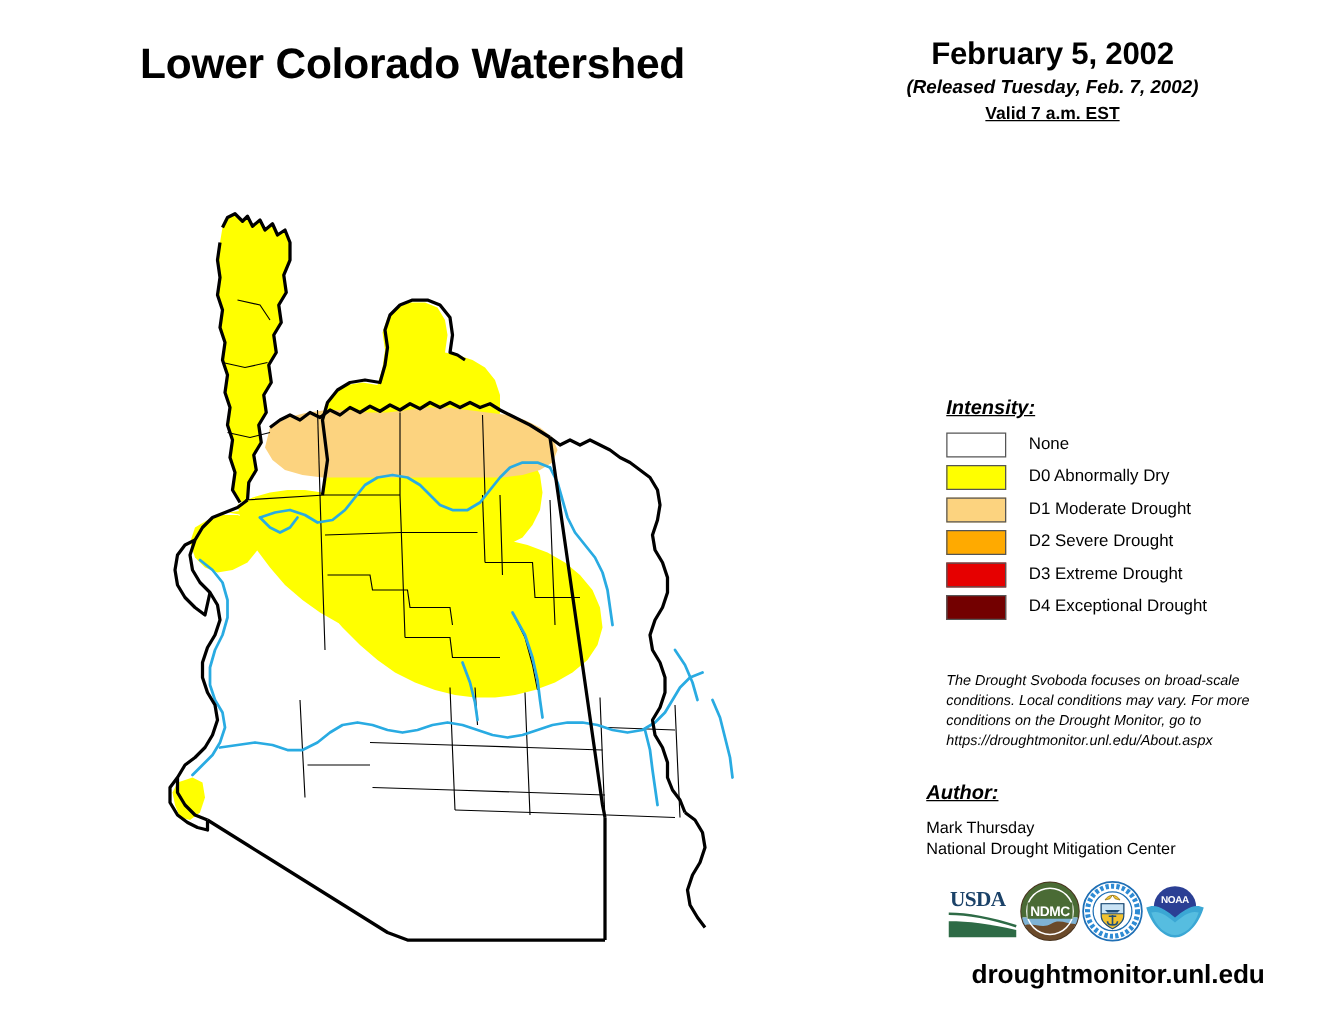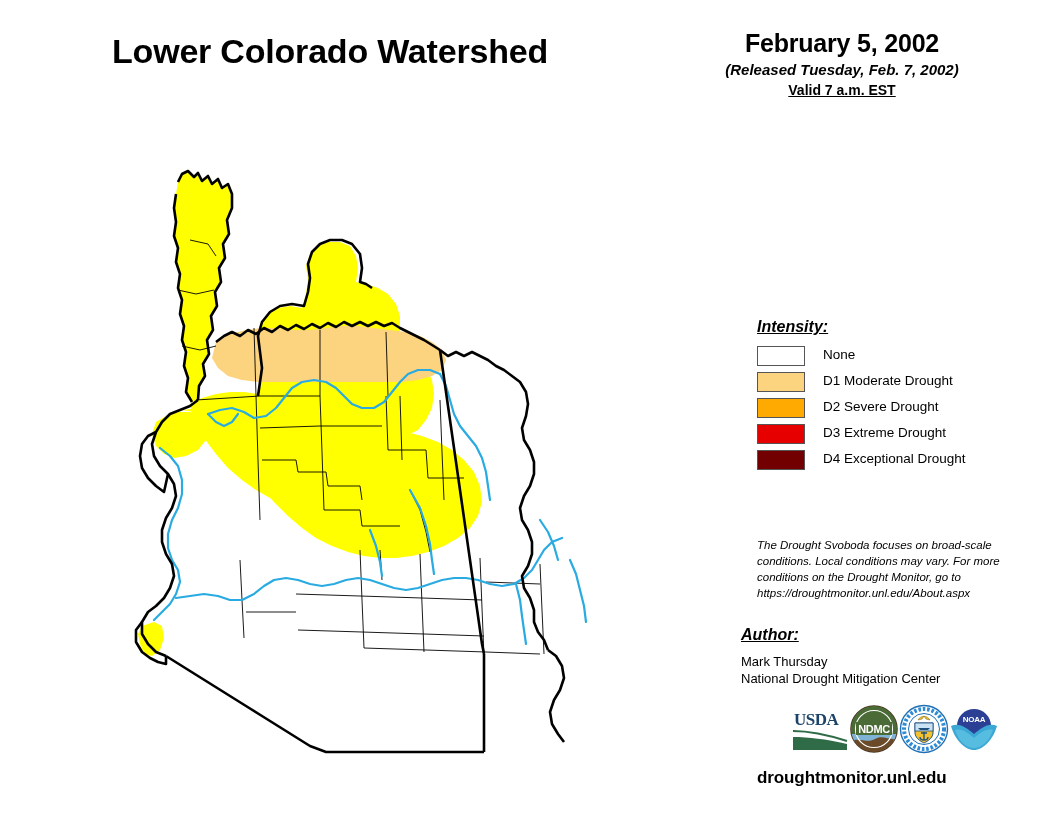--- a/index.html
+++ b/index.html
@@ -135,30 +135,31 @@
     line-height: 1.35;
   }
 
   
   #logos {
     position: absolute;
     left: 757px; top: 702px;
     width: 275px; height: 58px;
     display: flex;
     align-items: center;
-    justify-content: center;
+    justify-content: flex-start;
   }
   .logo-box { flex: 0 0 auto; }
 
   
   #footer-url {
     position: absolute;
     left: 757px; top: 768px;
     width: 275px;
-    font-size: 17px;
+    text-align: center;
+    font-size: 21px;
     font-weight: bold;
     letter-spacing: -0.1px;
   }
 </style>
 </head>
 <body>
 
 <div id="header-left">
   <div id="maintitle">Lower Colorado Watershed</div>
 </div>
@@ -386,20 +387,24 @@
 </div>
 
 <div id="legend">
   <div id="legend-title">Intensity:</div>
 
   <div class="legend-row">
     <div class="legend-swatch" style="background:#ffffff"></div>
     <div class="legend-label">None</div>
   </div>
 
+  <div class="legend-row">
+    <div class="legend-swatch" style="background:#ffff00"></div>
+    <div class="legend-label">D0 Abnormally Dry</div>
+  </div>
 
   <div class="legend-row">
     <div class="legend-swatch" style="background:#fcd37f"></div>
     <div class="legend-label">D1 Moderate Drought</div>
   </div>
 
   <div class="legend-row">
     <div class="legend-swatch" style="background:#ffaa00"></div>
     <div class="legend-label">D2 Severe Drought</div>
   </div>

